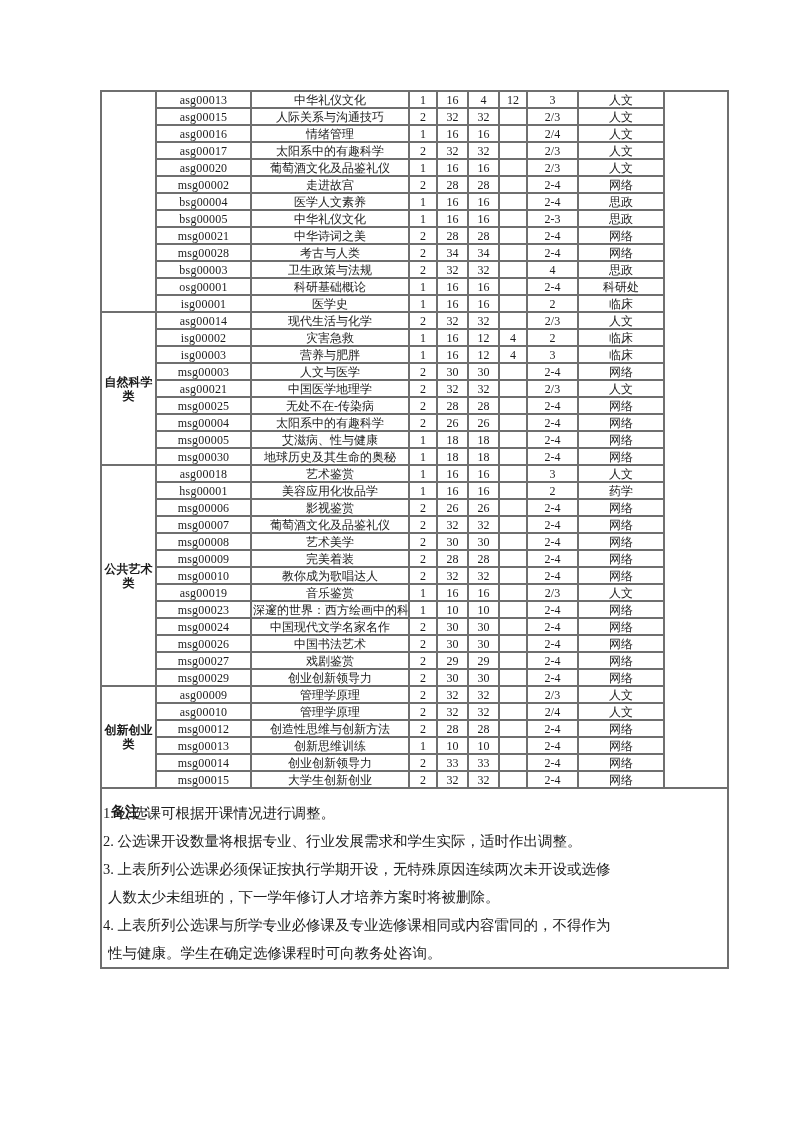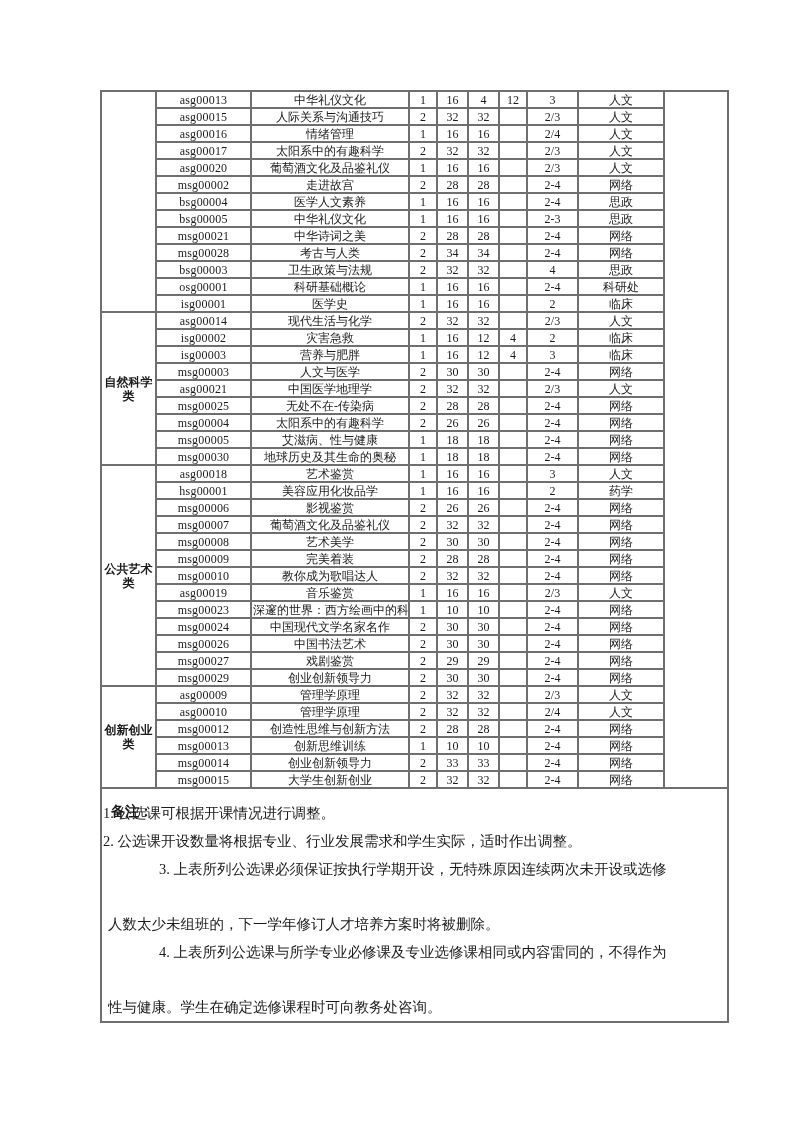--- a/index.html
+++ b/index.html
@@ -60,22 +60,22 @@
     top: 16px;
     font-weight: bold;
     font-size: 14px;
   }
   .note-line {
     line-height: 28px;
     white-space: nowrap;
     overflow: hidden;
   }
   .note-line.ind-a { }
-  .note-line.ind-b { margin-left: 56px; }
-  .note-line.ind-0 { margin-left: 5px; margin-top: 27px; }
+  .note-line.ind-b { }
+  .note-line.ind-0 { margin-left: 5px; }
   .page-number {
     position: absolute;
     top: 1046px;
     left: 0;
     width: 100%;
     text-align: center;
     font-size: 13px;
   }
 </style>
 </head>

